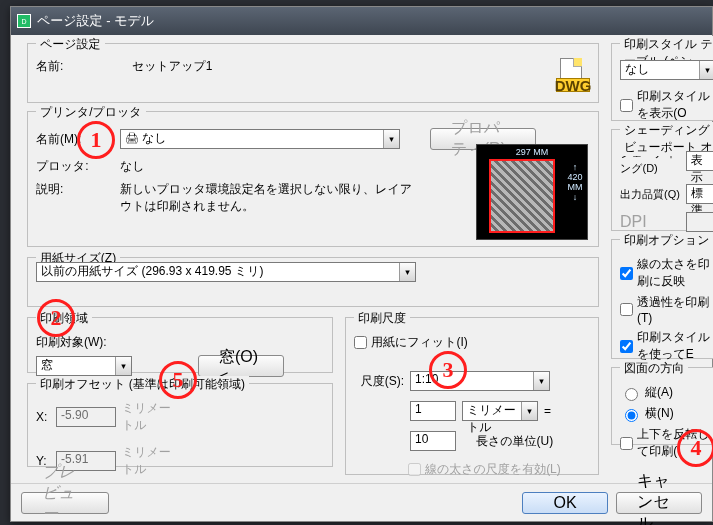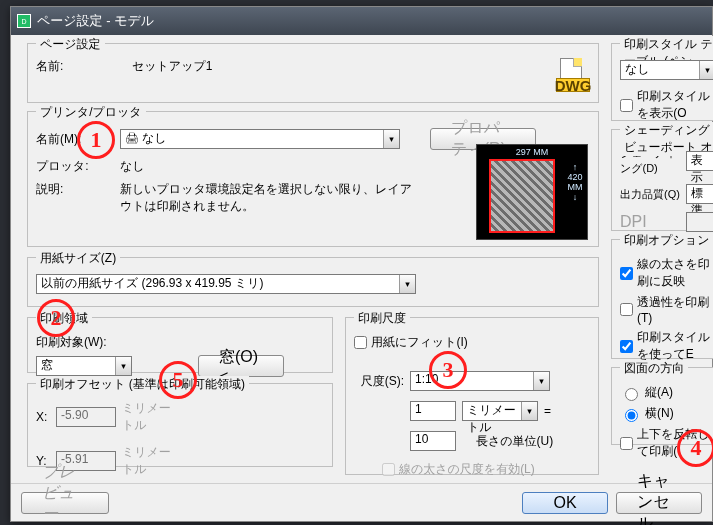--- a/index.html
+++ b/index.html
@@ -39,21 +39,21 @@
 
   .printerblock { margin-top:8px; height:136px; padding-top:16px;}
   .nmselect { width:280px; }
   .propbtn { width:106px; }
   .preview { position:absolute; right:10px; bottom:6px; width:112px; height:96px; background:#000; border:1px solid #444; color:#cfe8ff; font-size:9px;}
   .preview .toplabel { position:absolute; top:2px; left:0; width:100%; text-align:center;}
   .preview .paper { position:absolute; left:12px; top:14px; width:66px; height:74px; border:2px solid #ff1e1e;
     background: repeating-linear-gradient(45deg,#b8b8b8 0 3px,#6d6d6d 3px 6px);}
   .preview .sidelabel { position:absolute; right:4px; top:18px; width:16px; text-align:center; line-height:1.1;}
 
-  .papersize { margin-top:10px; height:50px; padding-top:16px;}
+  .papersize { margin-top:10px; height:50px; padding-top:4px;}
   .fullselect { width:380px; }
 
   .lower { display:flex; gap:12px; margin-top:10px;}
   .lower .col { flex:0 0 306px; }
   .lower .col2 { flex:1; }
   .printarea { height:56px; padding-top:16px;}
   .offtgt { width:72px;}
   .windowbtn { width:86px; margin-left:14px;}
   .offset { margin-top:10px; height:84px; padding-top:16px;}
   .offx { width:60px; }
@@ -192,21 +192,21 @@
                 <div class="arrow">▾</div>
               </div>
               <div>=</div>
             </div>
             <div class="row" style="margin-bottom:10px;">
               <div class="sclbl"></div>
               <div class="tinput scnum">10</div>
               <div style="width:8px"></div>
               <div>長さの単位(U)</div>
             </div>
-            <label class="chk disabled" style="margin-left:28px;">
+            <label class="chk disabled" style="margin-left:54px;">
               <input type="checkbox" disabled="" style="">
                 <span class="greytxt">線の太さの尺度を有効(L)</span>
             </label>
           </div>
         </div>
       </div>
     </div>
 
     <div id="right">
       <div class="group rgroup" style="height:78px; padding-top:16px;">

